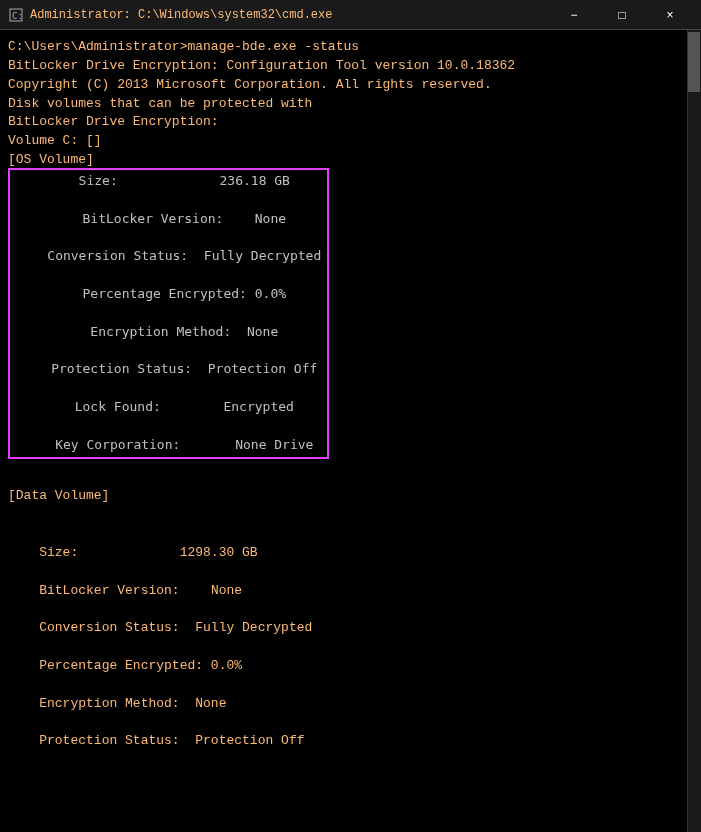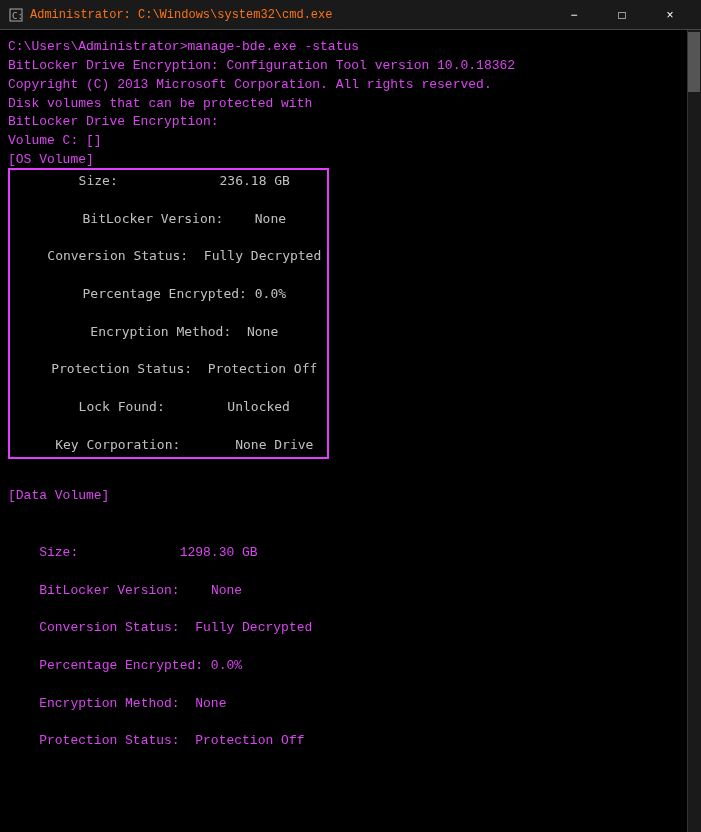--- a/index.html
+++ b/index.html
@@ -27,21 +27,21 @@
       width: 16px;
       height: 16px;
       margin-right: 6px;
       display: flex;
       align-items: center;
       justify-content: center;
     }
     .titlebar-title {
       flex: 1;
       font-size: 12px;
-      color: #f97316;
+      color: #fdba74;
     }
     .titlebar-controls {
       display: flex;
       gap: 2px;
     }
     .titlebar-btn {
       width: 46px;
       height: 30px;
       display: flex;
       align-items: center;
@@ -106,21 +106,21 @@
 <div class="terminal" data-name="terminal-window">
   <div class="content" data-name="terminal-content"><span style="display: block;">C:\Users\Administrator&gt;manage-bde.exe -status</span><span style="display: block;">BitLocker Drive Encryption: Configuration Tool version 10.0.18362</span><span style="display: block;">Copyright (C) 2013 Microsoft Corporation. All rights reserved.</span><span style="display: block;"></span><span style="display: block;">Disk volumes that can be protected with</span><span style="display: block;">BitLocker Drive Encryption:</span><span style="display: block;">Volume C: []</span><span style="display: block;">[OS Volume]</span></div>
 
   <div style="margin-left: 8px; margin-top: -2px;" data-name="volume-c-section">
     <div style="border: 2px solid #e040fb; display: inline-block; padding: 2px 6px; font-family: 'Lucida Console', monospace; font-size: 13px; line-height: 1.45; color: #c0c0c0; white-space: pre;" data-name="volume-c-details"><span data-name="c-size-label">    <span>Size:</span>             <span>236.18 GB</span></span>
 <span data-name="c-bitlocker-row">    <span>BitLocker Version:</span>    <span>None</span></span>
 <span data-name="c-conversion-row">    <span>Conversion Status:</span>  <span>Fully Decrypted</span></span>
 <span data-name="c-percentage-row">    <span>Percentage Encrypted:</span> <span>0.0%</span></span>
 <span data-name="c-encryption-row">    <span>Encryption Method:</span>  <span>None</span></span>
 <span data-name="c-protection-row">    <span>Protection Status:</span>  <span>Protection Off</span></span>
-<span data-name="c-lock-row">    <span>Lock Found:</span>        <span>Unlocked</span></span>
+<span data-name="c-lock-row">    <span>Lock Found:</span>        <span>Encrypted</span></span>
 <span data-name="c-key-row">    <span>Key Corporation:</span>       <span>None Drive</span></span></div>
   </div>
 
   <div class="content" style="margin-top: 6px;" data-name="volume-d-header-section">
 <span data-name="volume-d-type">[Data Volume]</span>
 
 <span data-name="d-size-row">    <span>Size:</span>             <span>1298.30 GB</span></span>
 <span data-name="d-bitlocker-row">    <span>BitLocker Version:</span>    <span>None</span></span>
 <span data-name="d-conversion-row">    <span>Conversion Status:</span>  <span>Fully Decrypted</span></span>
 <span data-name="d-percentage-row">    <span>Percentage Encrypted:</span> <span>0.0%</span></span>
@@ -153,21 +153,21 @@
 </div>
 
 <style>
   
   .content span { display: block; }
   
   
   .terminal .content {
     font-family: 'Lucida Console', 'Courier New', monospace;
     font-size: 13px;
-    color: #d946ef;
+    color: #fdba74;
     line-height: 1.45;
     white-space: pre;
     padding: 4px 8px 0 8px;
   }
 
   
   [data-name="volume-c-details"] {
     font-family: 'Lucida Console', 'Courier New', monospace;
     font-size: 13px;
     line-height: 1.45;

